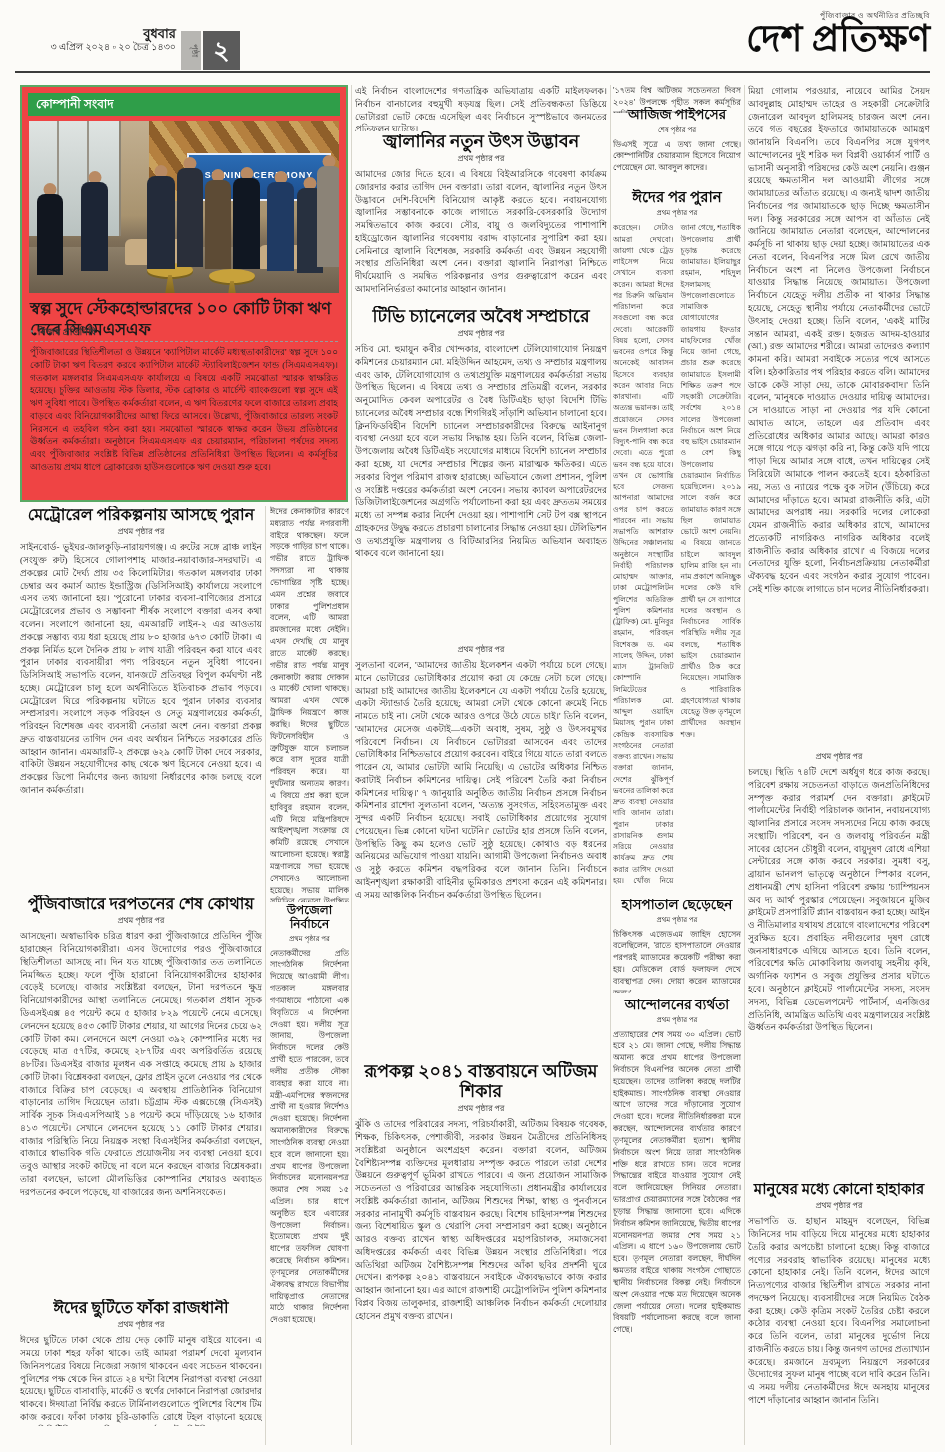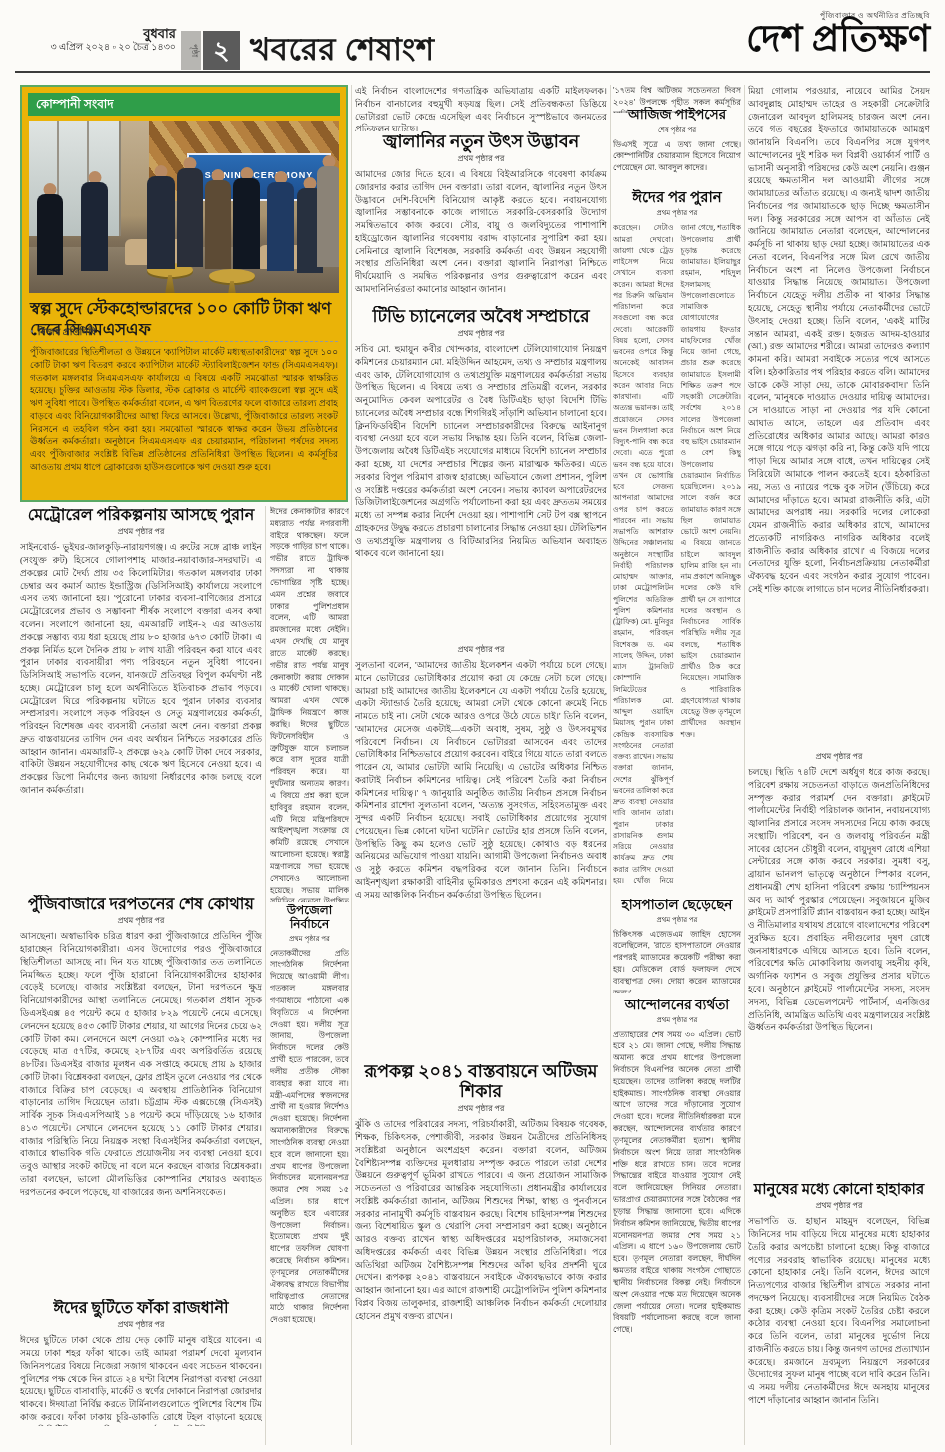--- a/index.html
+++ b/index.html
@@ -21,21 +21,21 @@
   .logo .nm{font-size:37px;font-weight:900;color:#0d0d0d;}
   .hdr-rule{left:15px;top:71px;width:915px;border-top:2px solid #3c3c3c;height:0;}
   
   .vrule{width:1px;background:#d8d6cc;top:85px;height:1360px;}
   
   .art h2{margin:0 0 1px 0;text-align:center;font-weight:bold;color:#0c0c0c;line-height:1.15;}
   .cont{display:block;text-align:center;font-size:8px;font-weight:normal;margin:0 0 3px 0;color:#111;}
   .bodytx{text-align:justify;color:#1f1f1f;overflow:hidden;}
   .art{overflow:hidden;}
   
-  .gbox{left:20px;top:85px;width:328px;height:417px;border:2px solid #5aa964;background:#eab308;box-sizing:border-box;}
+  .gbox{left:20px;top:85px;width:328px;height:417px;border:2px solid #5aa964;background:#ef4444;box-sizing:border-box;}
   .gbar{position:absolute;left:6px;top:6px;right:6px;height:23px;background:#2f9e49;color:#fff;
         font-size:12px;font-weight:bold;line-height:23px;padding-left:8px;box-sizing:border-box;
         font-family:"Liberation Sans",sans-serif;}
   .photo{position:absolute;left:7px;top:34px;width:310px;height:172px;overflow:hidden;
         background:linear-gradient(#c3b091 0%,#a8936f 55%,#7e6e58 70%,#5e5142 100%);}
   .ph-glass{position:absolute;left:0;top:0;width:90px;height:115px;
         background:linear-gradient(#dfe4e2,#b9c2c0);border-right:2px solid #8c8475;}
   .ph-mullion{position:absolute;top:0;width:2px;height:115px;background:#9a9488;}
   .ph-wood{position:absolute;left:120px;top:0;width:190px;height:80px;
         background:repeating-linear-gradient(55deg,#b5803f 0 10px,#8f5f2a 10px 20px,#caa15c 20px 28px);}
@@ -68,21 +68,20 @@
 <div id="page">
 
   <div class="abs hdr-date">
     <div class="hdr-day">বুধবার</div>
     <div class="hdr-dateline">৩ এপ্রিল ২০২৪ ▫ ২০ চৈত্র ১৪৩০</div>
   </div>
   <div class="abs minibox">
     <span>পৃষ্ঠা</span>
   </div>
   <div class="abs pagebox">২</div>
-  <div class="abs section-title">খবরের শেষাংশ</div>
   <div class="abs logo">
     <div class="tag">পুঁজিবাজার ও অর্থনীতির প্রতিচ্ছবি</div>
     <div class="nm">দেশ প্রতিক্ষণ</div>
   </div>
   <div class="abs hdr-rule"></div>
 
   <div class="abs vrule" style="left:351px;"></div>
   <div class="abs vrule" style="left:610px;"></div>
   <div class="abs vrule" style="left:744px;"></div>
   <div class="abs vrule" style="left:265px;top:506px;height:939px;"></div>

